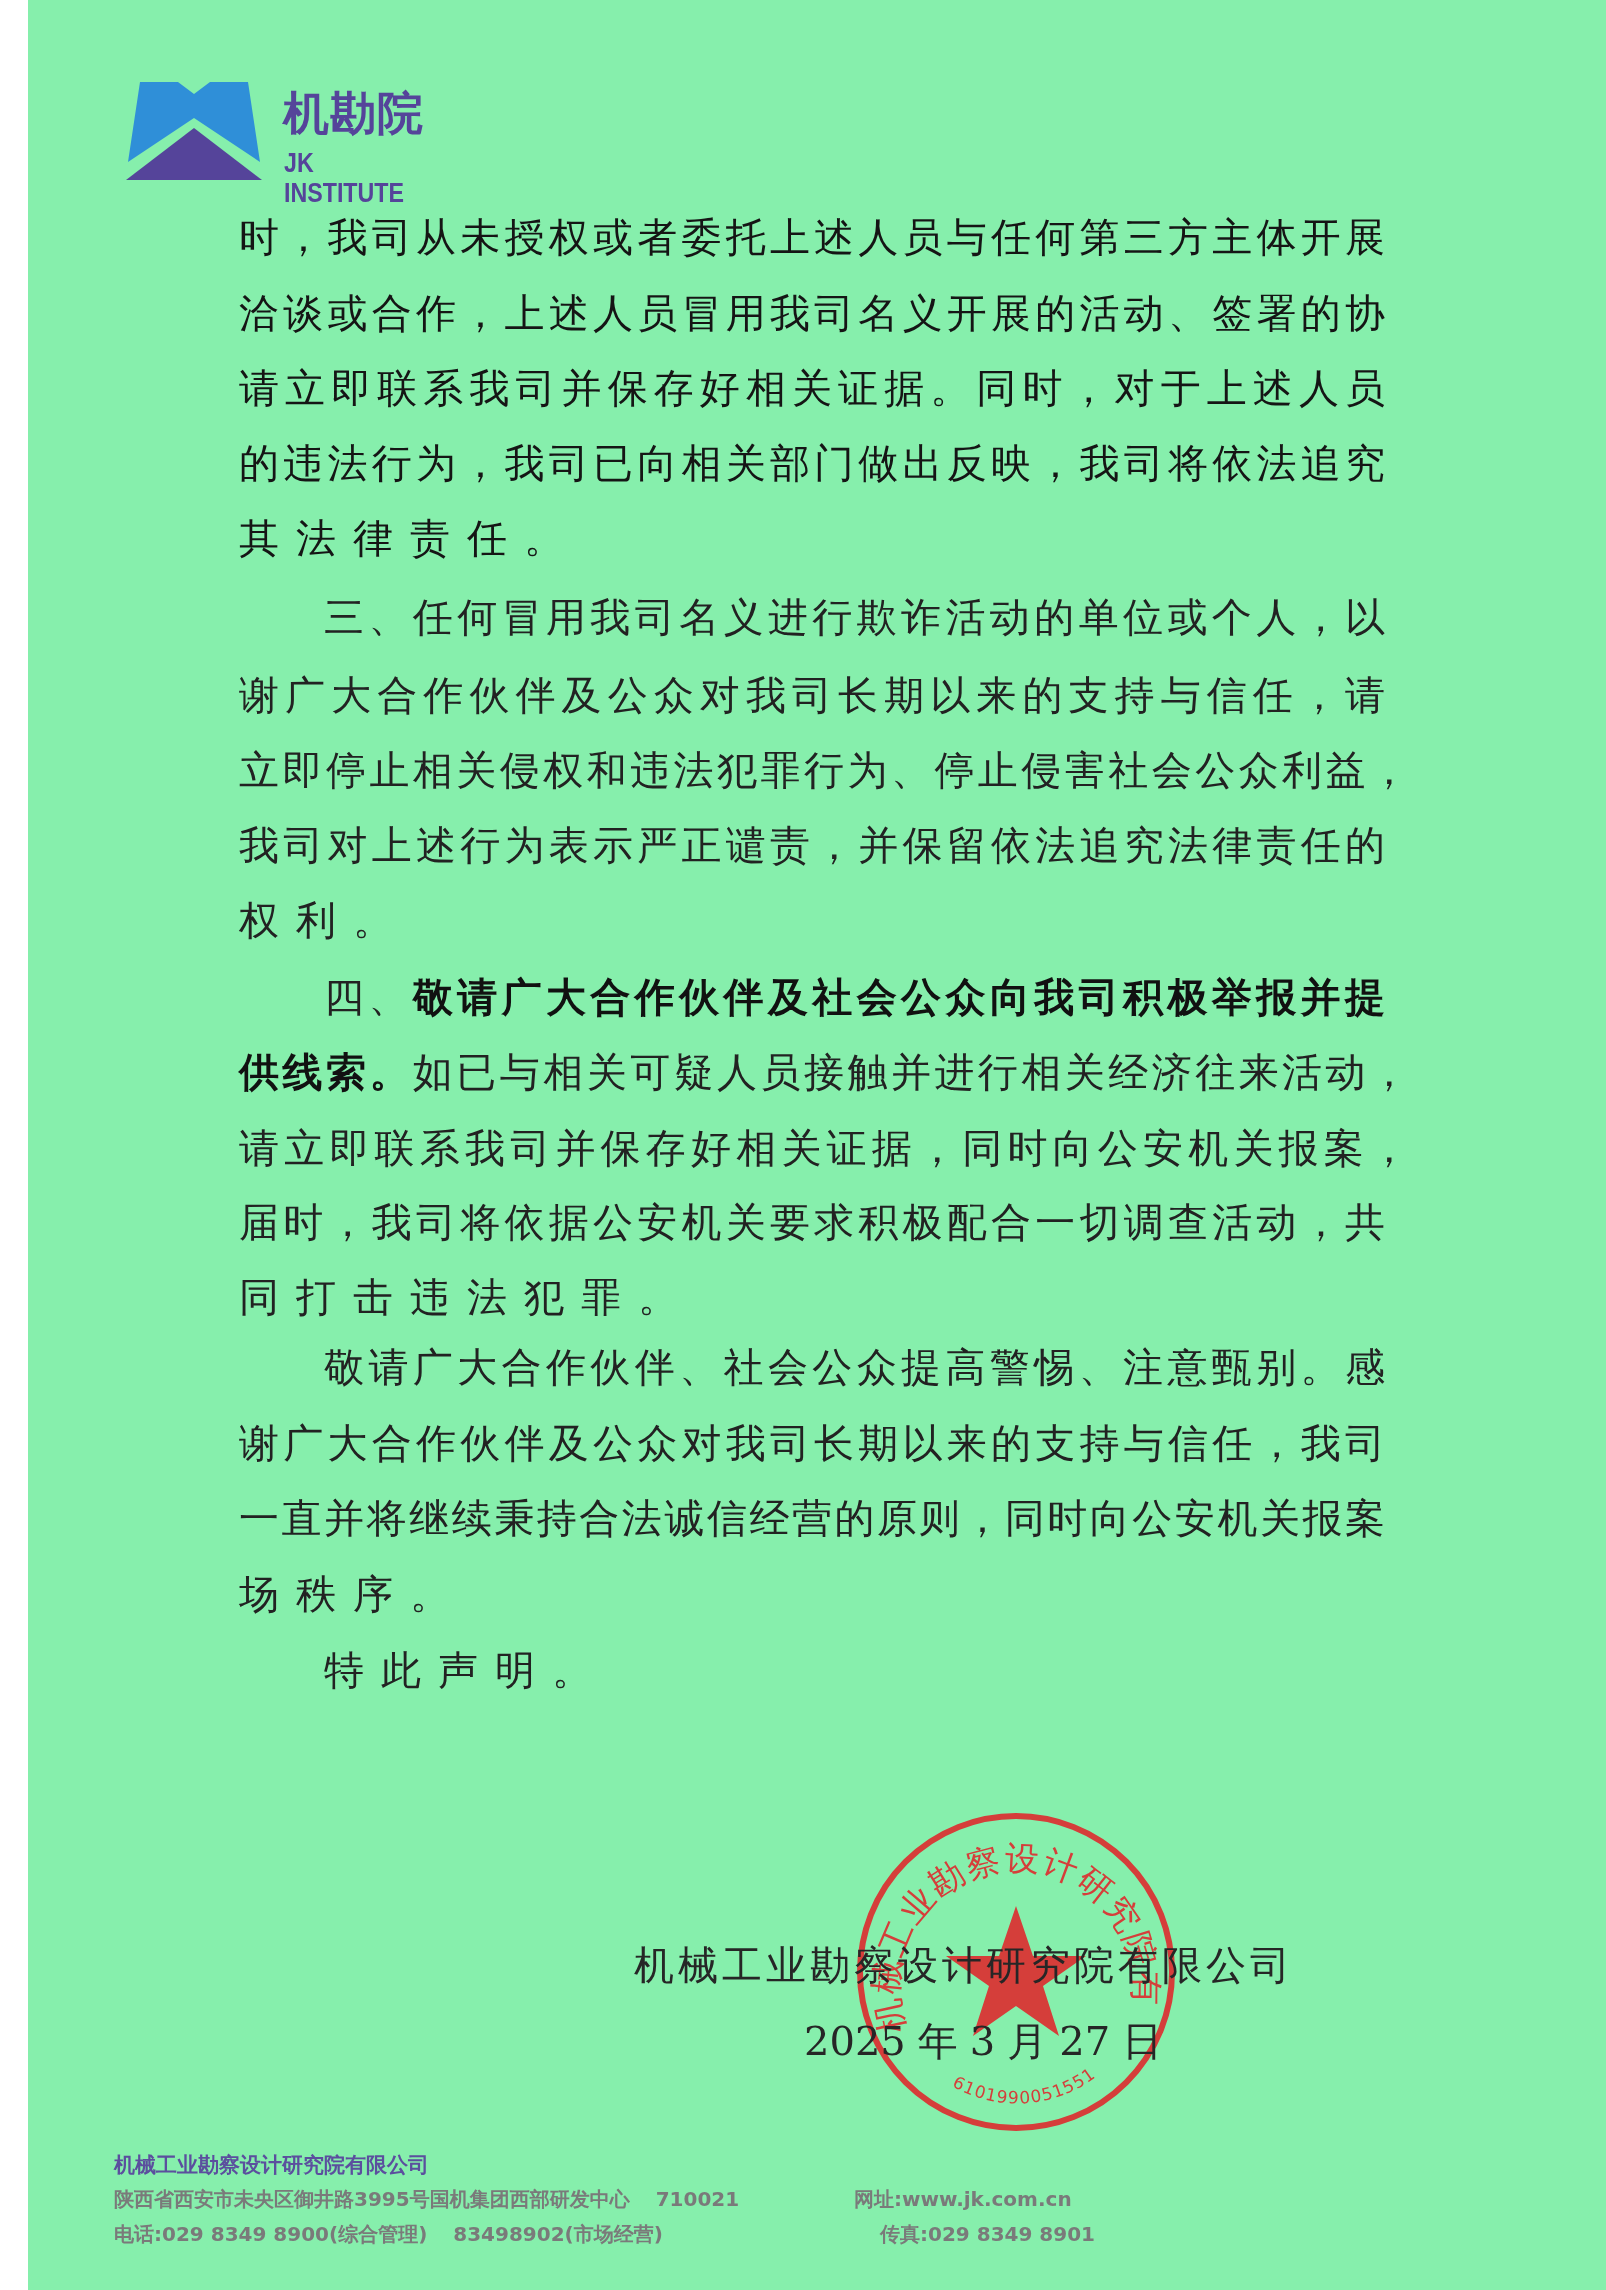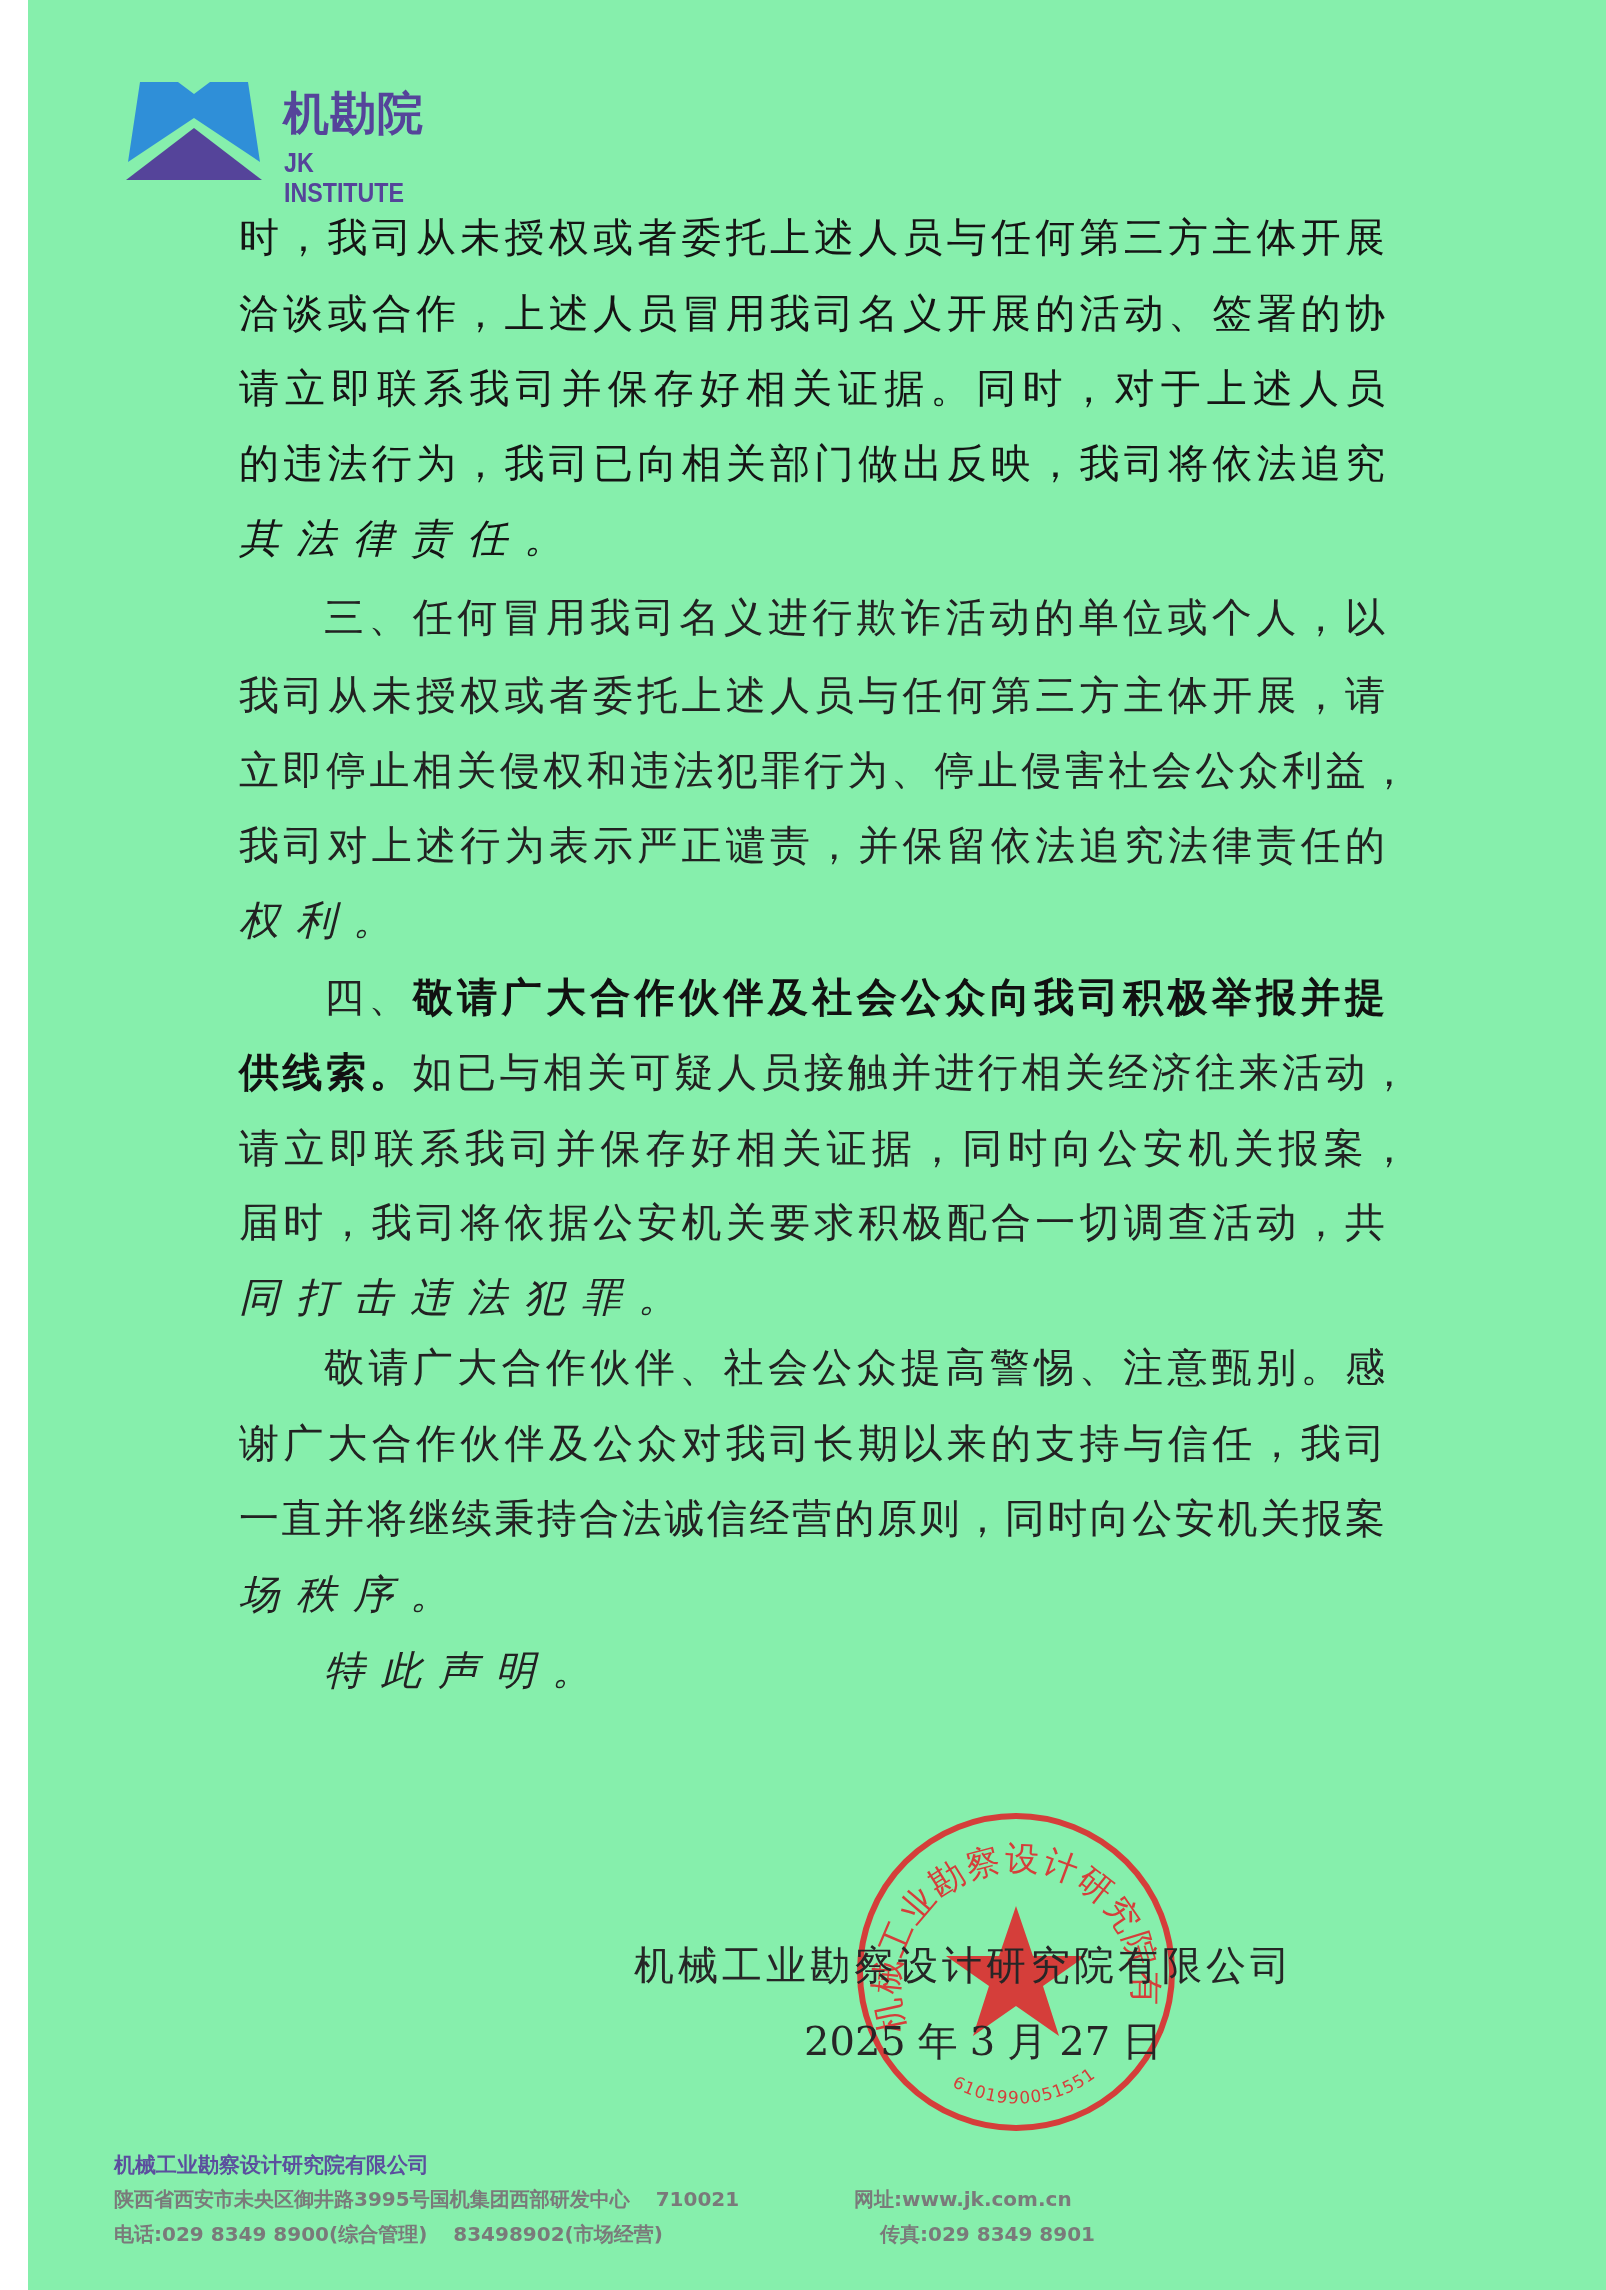--- a/index.html
+++ b/index.html
@@ -11,21 +11,21 @@
   .logo { position: absolute; left: 98px; top: 80px; width: 330px; height: 104px; }
   .logo-mark { position: absolute; left: 0; top: 0; width: 136px; height: 102px; }
   .logo-cn { position: absolute; left: 157px; top: 8px; font-family: "DejaVu Sans", "Liberation Sans", sans-serif;
              font-weight: bold; font-size: 46px; line-height: 50px; color: #55449a; letter-spacing: 1px; }
   .logo-en { position: absolute; left: 158px; top: 68px; font-family: "Liberation Sans", "DejaVu Sans", sans-serif;
              font-weight: bold; font-size: 27px; line-height: 30px; color: #55449a; transform: scaleX(0.86); transform-origin: left center; }
 
   
   .line { position: absolute; left: 211px; width: 1146px; height: 50px; font-size: 40px; line-height: 50px;
           white-space: nowrap; text-align: justify; text-align-last: justify; color: #222; }
-  .line.short { text-align: center; text-align-last: left; letter-spacing: 17px; font-style: italic; }
+  .line.short { text-align: center; text-align-last: left; letter-spacing: 17px; }
   .line.indent { left: 296px; width: 1061px; }
   .bold { font-family: "DejaVu Sans", "Liberation Sans", sans-serif; font-weight: bold; color: #111; }
   .dark { color: #151515; }
 
   
   .sig-company { position: absolute; left: 606px; top: 1942px; font-size: 40px; line-height: 46px; letter-spacing: 4px; color: #262626; white-space: nowrap; z-index: 3; }
   .sig-date { position: absolute; left: 776px; top: 2018px; font-size: 40px; line-height: 46px; color: #262626; white-space: nowrap; z-index: 3; }
   .sig-date span { margin-right: 12px; }
 
   
@@ -56,21 +56,21 @@
     <div class="logo-en">JK INSTITUTE</div>
   </div>
 
   <div class="line dark" style="top:288px">洽谈或合作，上述人员冒用我司名义开展的活动、签署的协</div>
   <div class="line dark" style="top:212px">时，我司从未授权或者委托上述人员与任何第三方主体开展</div>
   <div class="line dark" style="top:363px">请立即联系我司并保存好相关证据。同时，对于上述人员</div>
   <div class="line dark" style="top:438px">的违法行为，我司已向相关部门做出反映，我司将依法追究</div>
   <div class="line dark short" style="top:513px">其法律责任。</div>
 
   <div class="line indent" style="top:592px">三、任何冒用我司名义进行欺诈活动的单位或个人，以</div>
-  <div class="line" style="top:670px">我司从未授权或者委托上述人员与任何第三方主体开展，请</div>
+  <div class="line" style="top:670px">谢广大合作伙伴及公众对我司长期以来的支持与信任，请</div>
   <div class="line" style="top:745px; width:1170px;">立即停止相关侵权和违法犯罪行为、停止侵害社会公众利益，</div>
   <div class="line" style="top:820px">我司对上述行为表示严正谴责，并保留依法追究法律责任的</div>
   <div class="line short" style="top:895px">权利。</div>
 
   <div class="line indent" style="top:972px">
     <span>四、</span><span class="bold">敬请广大合作伙伴及社会公众向我司积极举报并提</span>
   </div>
   <div class="line" style="top:1047px; width:1170px;">
     <span class="bold">供线索。</span><span>如已与相关可疑人员接触并进行相关经济往来活动，</span>
   </div>

